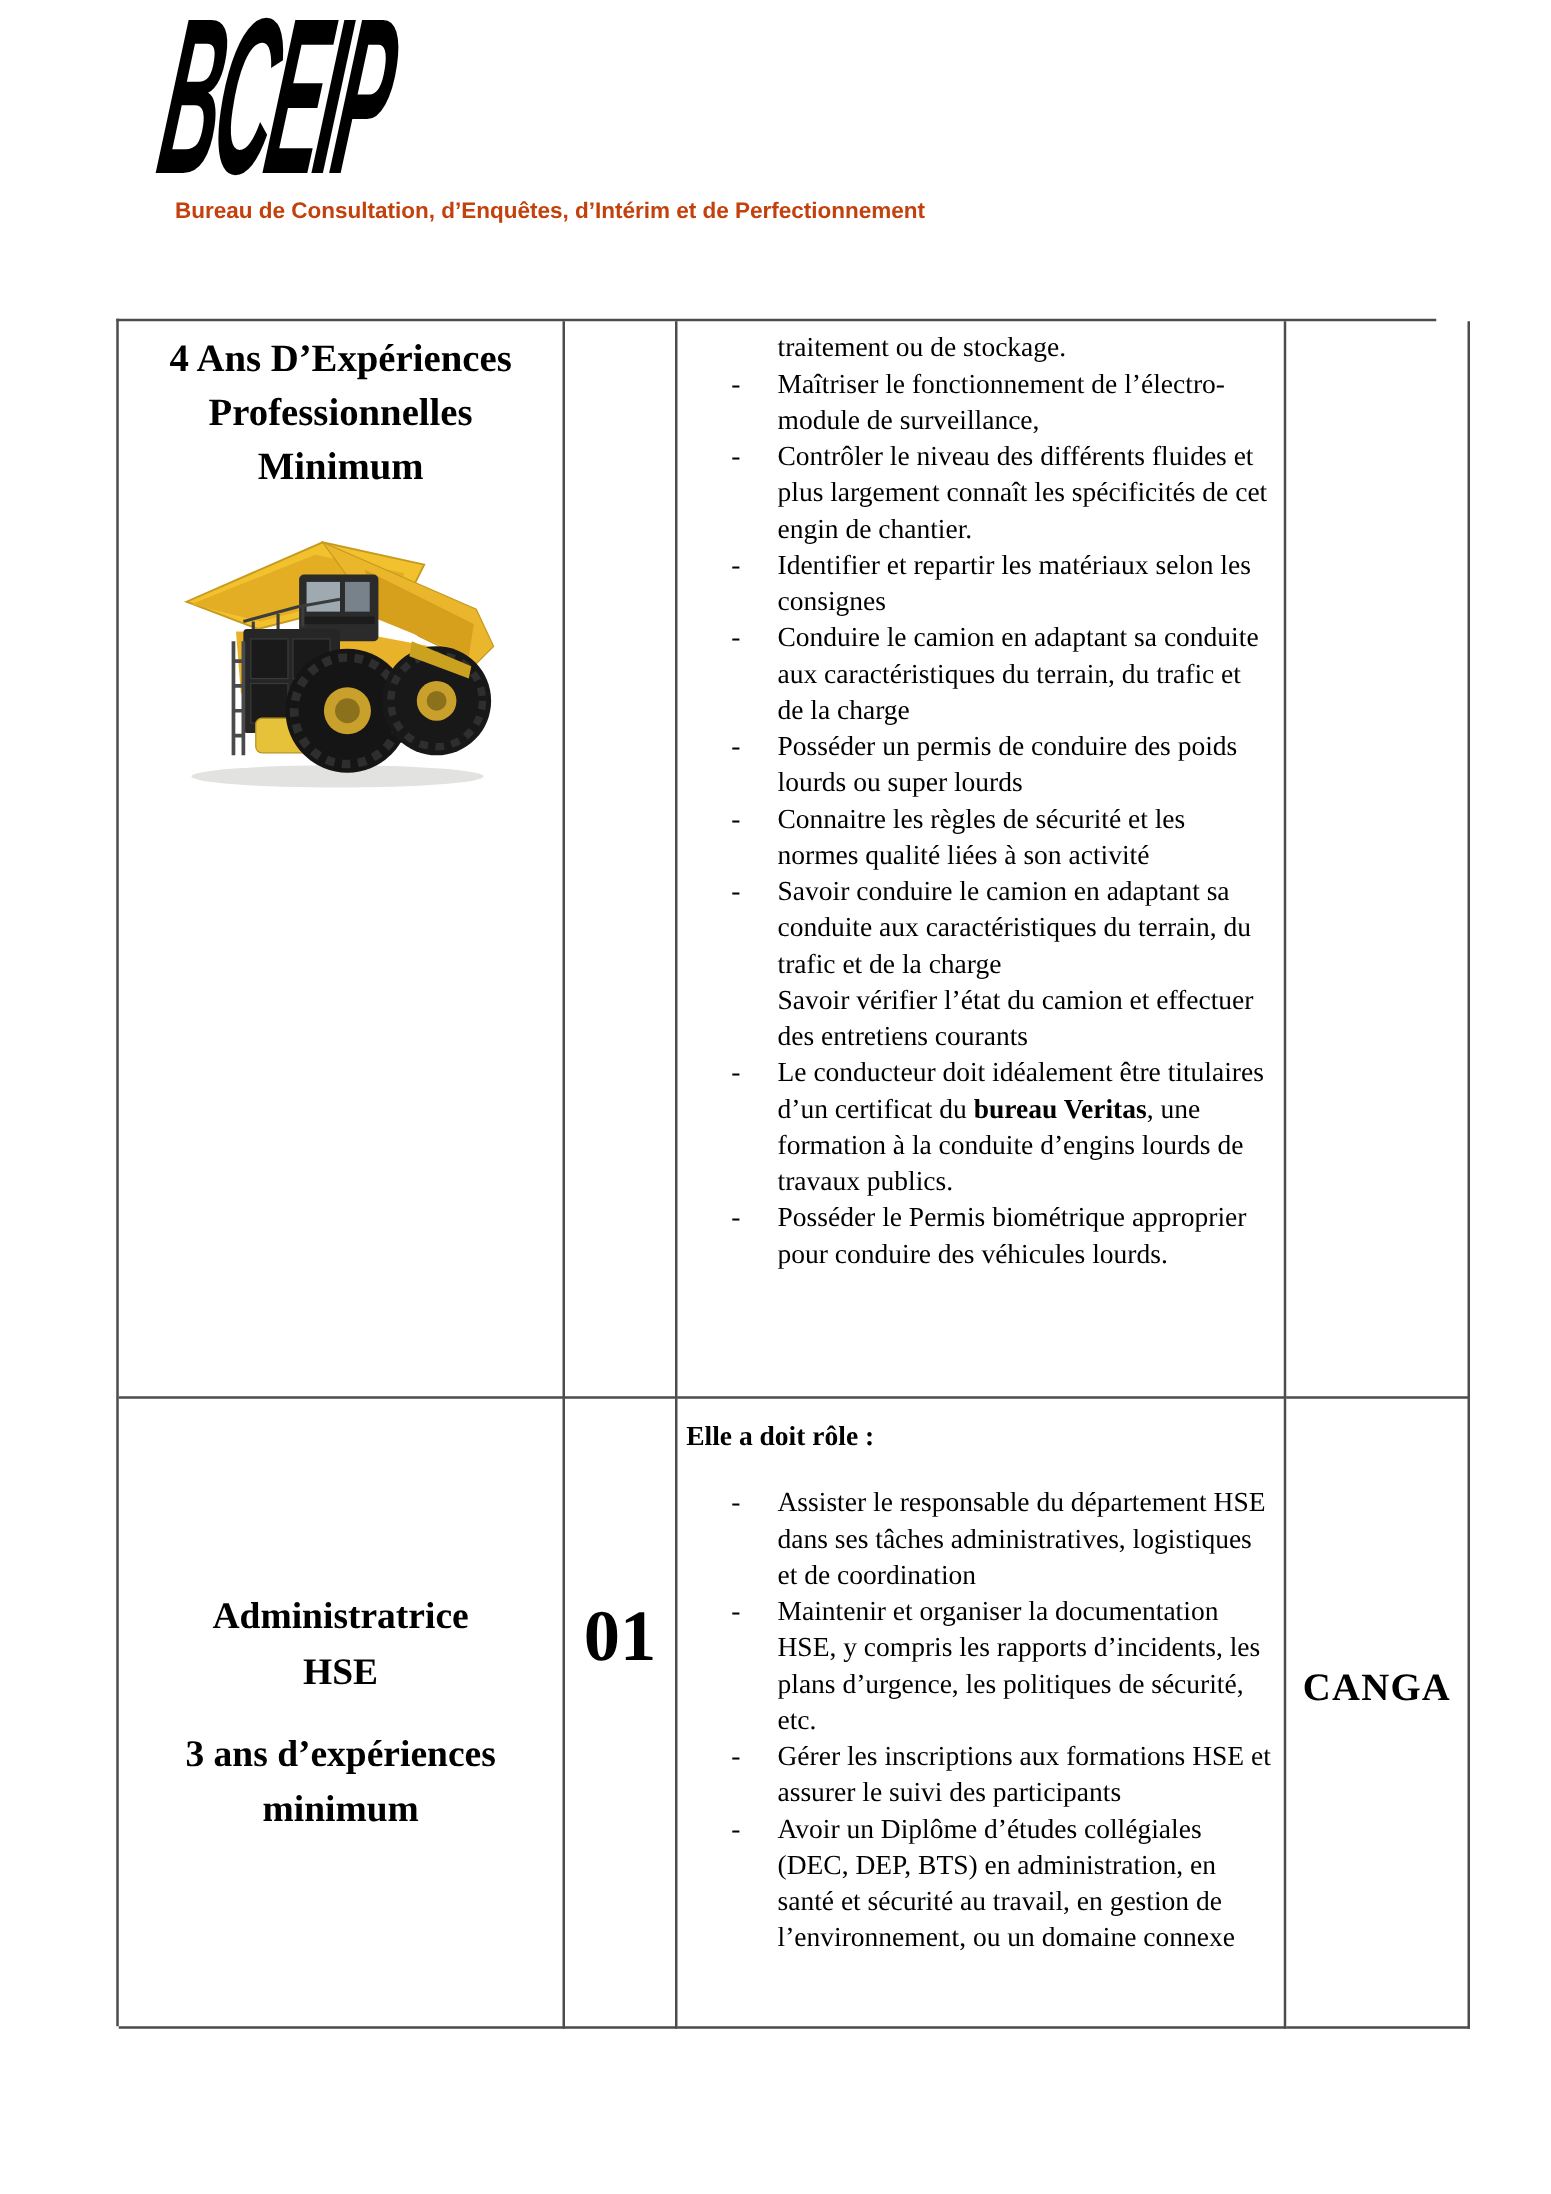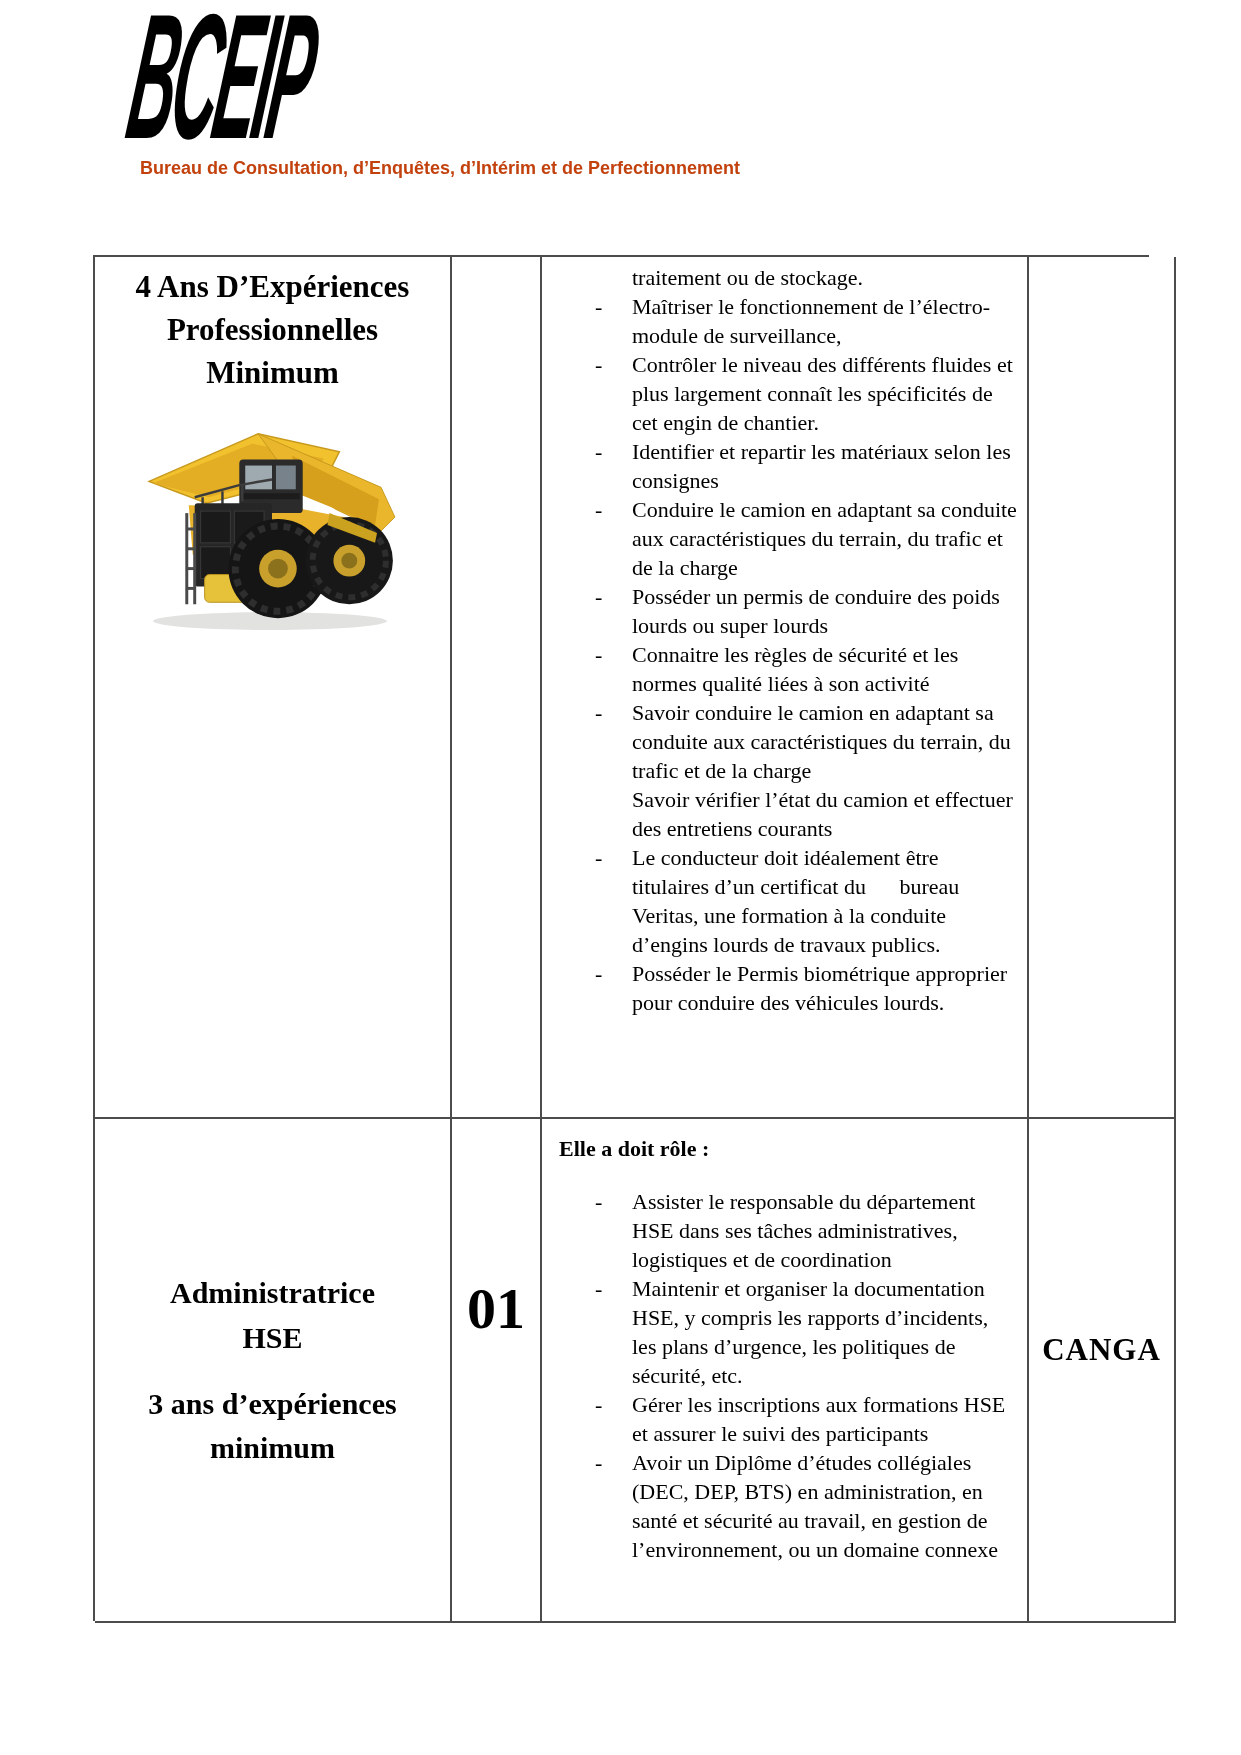--- a/index.html
+++ b/index.html
@@ -70,24 +70,24 @@
   
   .pos-cell-1 { padding-top: 8px; text-align: center; }
   .pos-title-line {
     font-weight: bold;
     font-size: 31px;
     line-height: 43px;
   }
   .truck-svg { display: block; margin: 20px auto 0 48px; }
 
   
-  .desc-cell { padding: 6px 10px 0 17px; font-size: 22px; line-height: 29px; }
+  .desc-cell { padding: 6px 10px 0 7px; font-size: 22px; line-height: 29px; }
   .bullet-item { position: relative; padding-left: 73px; }
   .bullet-item .dash { position: absolute; left: 36px; top: 0; }
-  .b { font-weight: normal; margin-left: 28px; }
+  .b { font-weight: bold; }
   .role-intro {
     font-weight: bold;
     font-size: 22px;
     line-height: 28px;
     margin: 10px 0 24px 0;
   }
 
   
   .pos-cell-2 {
     display: flex;

